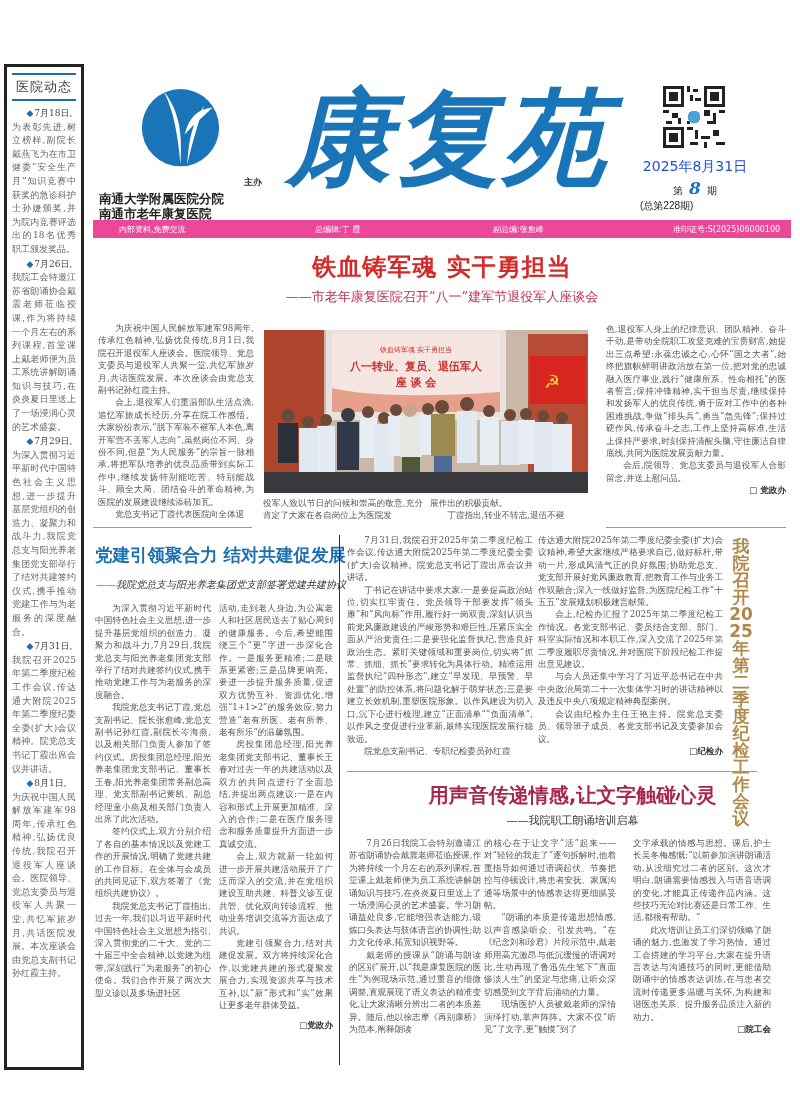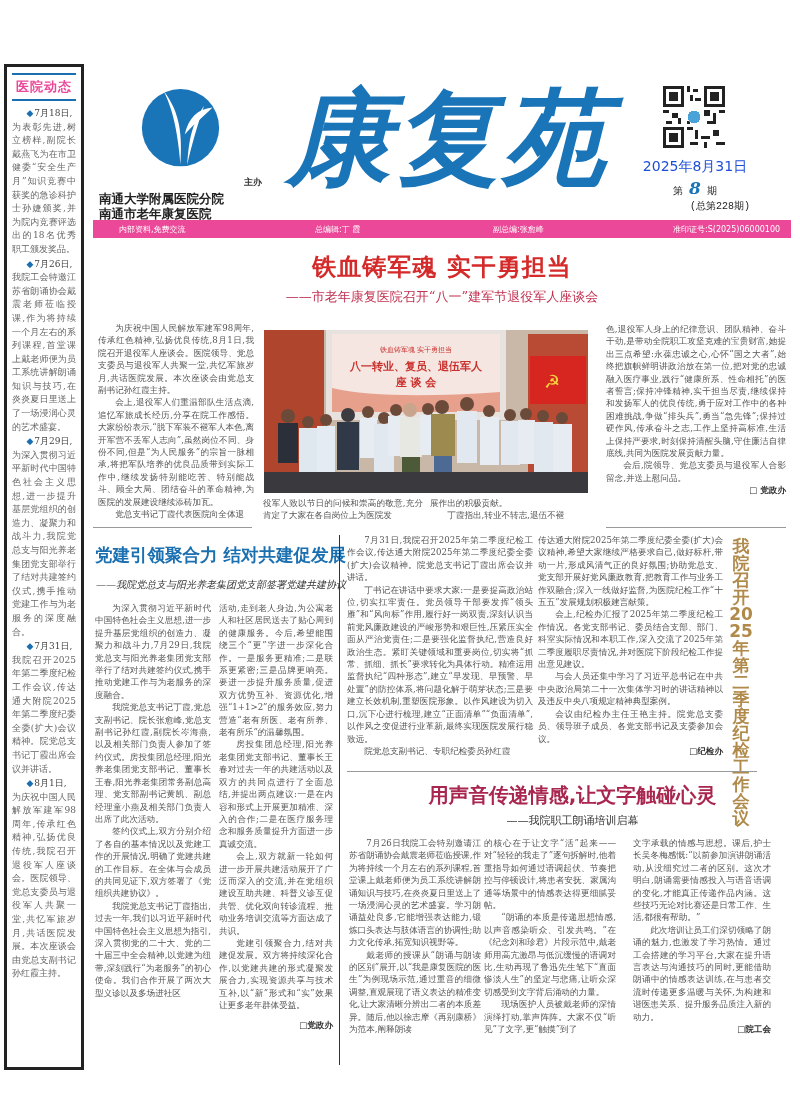--- a/index.html
+++ b/index.html
@@ -6,35 +6,35 @@
   html, body { width: 800px; height: 1094px; background: #ffffff; overflow: hidden; }
   body { position: relative; font-family: "DejaVu Serif", "Liberation Serif", serif; color: #444; }
 
   .body-text { font-size: 8.6px; line-height: 12.4px; color: #555; text-align: justify; }
   .body-text p { text-indent: 2em; }
   .sig { text-align: right; font-family: "DejaVu Sans", sans-serif; font-weight: bold; color: #333; font-size: 8.6px; }
 
   
   #sidebar { position: absolute; left: 4px; top: 64px; width: 80px; height: 1006px; border: 3px solid #222; padding: 4px 5px; }
   #sidebar .sb-title-wrap { border-top: 2px solid #1a6fb0; border-bottom: 2px solid #1a6fb0; margin: 2px 0 6px; padding: 3px 0; text-align: center; }
-  #sidebar .sb-title { font-family: "DejaVu Sans", sans-serif; font-weight: bold; color: #ec4899; font-size: 13px; letter-spacing: 1px; }
+  #sidebar .sb-title { font-family: "DejaVu Sans", sans-serif; font-weight: normal; color: #404040; font-size: 13px; letter-spacing: 1px; }
   #sidebar .sb-item { font-size: 9px; line-height: 13.6px; color: #666; text-align: justify; margin-bottom: 1px; }
   #sidebar .sb-date { display: block; text-indent: 1.6em; color: #444; }
   #sidebar .sb-date::before { content: "\25C6"; color: #1a6fb0; margin-right: 1px; }
 
   
   #logo { position: absolute; left: 138px; top: 84px; width: 85px; height: 84px; }
   #org { position: absolute; left: 99px; top: 191px; font-family: "DejaVu Sans", sans-serif; font-weight: bold; font-size: 12.5px; color: #222; line-height: 15px; }
   #host { position: absolute; left: 244px; top: 176px; font-family: "DejaVu Sans", sans-serif; font-weight: bold; font-size: 9px; color: #333; }
   #masthead-title { position: absolute; left: 287px; top: 78px; font-family: "DejaVu Serif", serif; font-weight: bold; font-size: 104px; letter-spacing: 4px; color: #1a74b8; line-height: 120px; font-style: italic; }
   #qr { position: absolute; left: 663px; top: 86px; width: 62px; height: 62px; }
   #issue-date { position: absolute; left: 640px; top: 158px; width: 110px; text-align: center; font-family: "DejaVu Sans", sans-serif; font-size: 14px; color: #1d4ed8; }
   #issue-no { position: absolute; left: 640px; top: 178px; width: 110px; text-align: center; font-family: "DejaVu Sans", sans-serif; font-size: 10px; color: #222; }
   #issue-no .num { font-family: "DejaVu Serif", serif; font-style: italic; color: #1a74b8; font-size: 17px; margin: 0 6px; font-weight: bold; }
-  #issue-total { position: absolute; left: 640px; top: 199px; width: 110px; text-align: right; font-family: Liberation Mono, monospace; font-size: 10px; color: #222; }
+  #issue-total { position: absolute; left: 640px; top: 199px; width: 110px; text-align: left; font-family: Liberation Sans, sans-serif; font-size: 10px; color: #222; }
 
   #infobar { position: absolute; left: 93px; top: 220px; width: 698px; height: 18px; background: #ec4899; color: #fff; font-family: "DejaVu Sans", sans-serif; font-size: 8px; display: flex; align-items: center; }
   #infobar span { position: absolute; }
 
   
   #h1 { position: absolute; left: 93px; top: 251px; width: 698px; text-align: center; font-family: "DejaVu Sans", sans-serif; font-weight: bold; font-size: 24px; color: #d42a2a; letter-spacing: 1px; }
   #h1-sub { position: absolute; left: 93px; top: 288px; width: 698px; text-align: center; font-size: 13px; color: #c0304f; }
 
   #a1-col1 { position: absolute; left: 98px; top: 322px; width: 156px; }
   #a1-photo { position: absolute; left: 264px; top: 330px; width: 324px; height: 163px; overflow: hidden; background: #9a8e86; }

